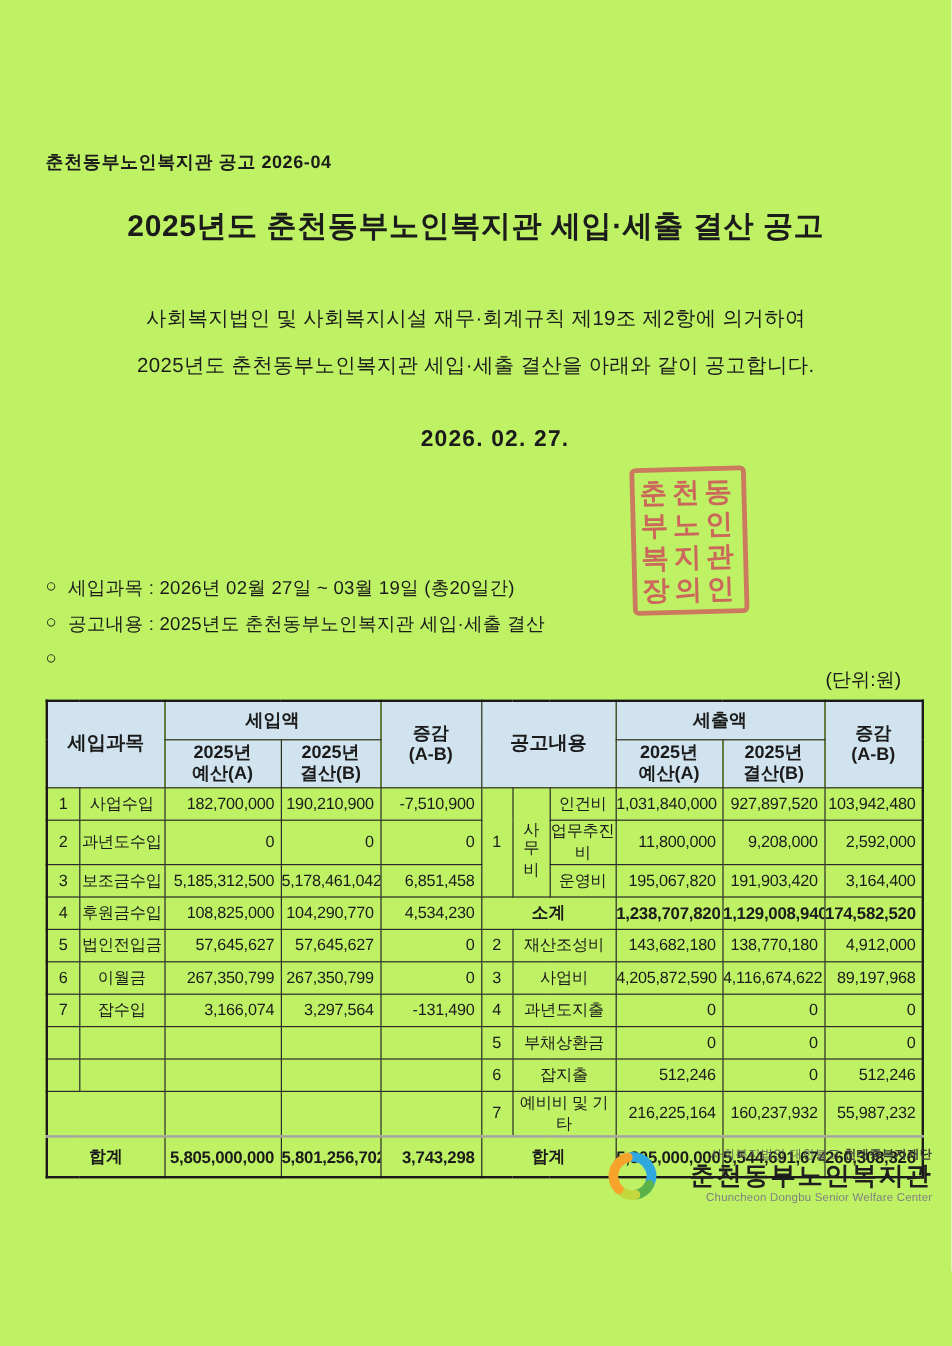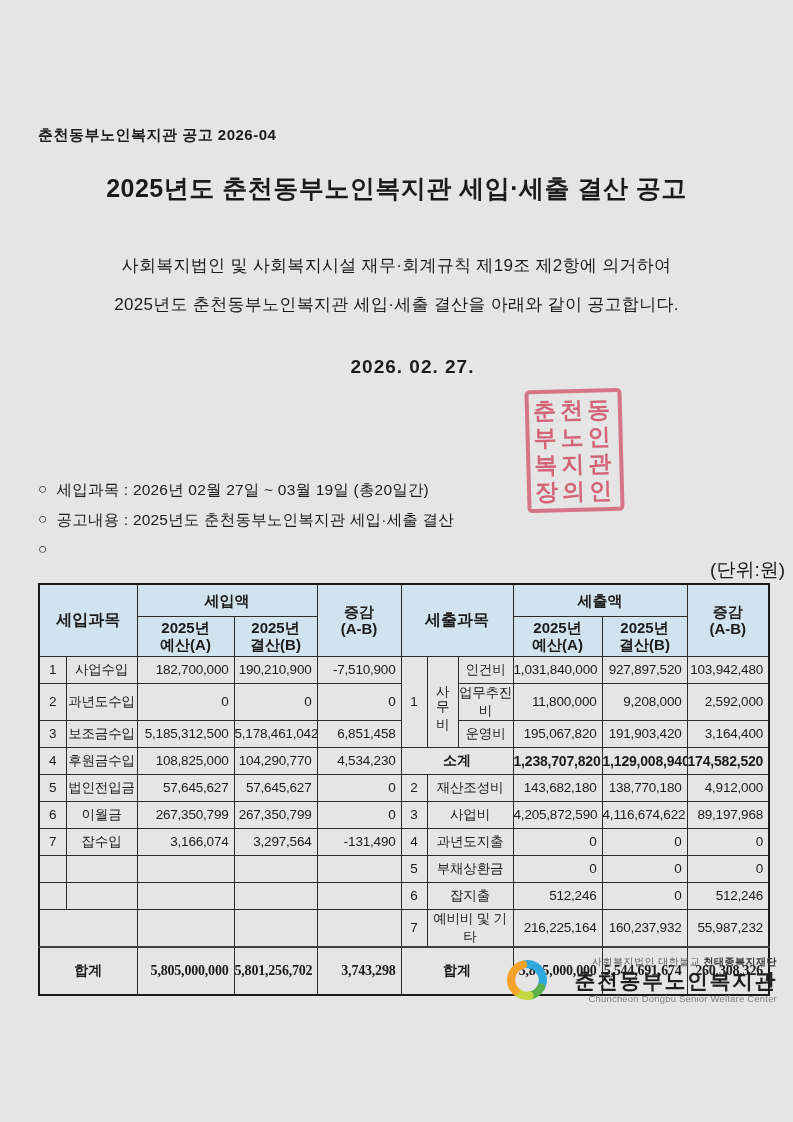--- a/index.html
+++ b/index.html
@@ -1,18 +1,18 @@
 <!DOCTYPE html>
 <html><head>
 <meta charset="utf-8">
 <style>
   * { margin:0; padding:0; box-sizing:border-box; }
   html,body { background:#ffffff; }
   body { font-family:"Liberation Sans","DejaVu Sans",sans-serif; color:#1b1b1b; }
-  .page { position:relative; width:793px; height:1122px; background:#e5e5e5; overflow:hidden; }
+  .page { position:relative; width:793px; height:1122px; background:#bef264; overflow:hidden; }
 
   .ref-no { position:absolute; left:38px; top:126px; font-size:15px; font-weight:bold; letter-spacing:0.5px; }
 
   .doc-title { position:absolute; left:0; top:172px; width:100%; text-align:center;
                font-size:25px; font-weight:bold; letter-spacing:0.5px; }
 
   .intro-line1 { position:absolute; left:0; top:254px; width:100%; text-align:center; font-size:17px; letter-spacing:0.3px; }
   .intro-line2 { position:absolute; left:0; top:293px; width:100%; text-align:center; font-size:17px; letter-spacing:0.3px; }
 
   .doc-date { position:absolute; left:16px; top:356px; width:100%; text-align:center; font-size:19px; font-weight:bold; letter-spacing:1px; }
@@ -24,37 +24,37 @@
            border:4px solid rgba(208,70,92,0.70); border-radius:5px;
            transform:rotate(-1.5deg);
            display:flex; align-items:center; justify-content:center; }
   .stamp-text { width:84px; color:rgba(206,64,88,0.78); font-size:23px; font-weight:bold;
                 line-height:27px; letter-spacing:4px; word-break:break-all; text-align:center; }
 
   .bullet-list { position:absolute; left:38px; top:480px; font-size:15.5px; }
   .bullet-item { display:flex; margin-bottom:9px; letter-spacing:0.2px; }
   .bullet-marker { margin-right:9px; }
 
-  .unit-note { position:absolute; right:8px; top:557px; font-size:19px; }
+  .unit-note { position:absolute; right:42px; top:557px; font-size:16px; }
 
   
   .settle-table { position:absolute; left:38px; top:583px; width:730px;
                   border-collapse:collapse; table-layout:fixed; }
   .settle-table th, .settle-table td { border:1px solid #2b2b2b; overflow:hidden; }
   .settle-table { border:2px solid #1a1a1a; }
   .settle-table thead th { background:#d0e3ee; font-size:15px; font-weight:bold; line-height:1.15; padding:2px 0; }
   .settle-table thead .cat-head { font-size:16px; }
   .settle-table tbody td { height:27px; font-size:13.5px; }
   td.num-cell { text-align:right; padding-right:5px; letter-spacing:-0.2px; }
   td.no-cell { text-align:center; }
   td.name-cell { text-align:center; letter-spacing:-0.2px; }
   td.vert-cell { text-align:center; font-size:13px; padding:2px 0; }
   .vert-txt { display:inline-block; writing-mode:vertical-lr; text-orientation:upright; letter-spacing:3px; line-height:1; }
   tr.subtotal-row td, tr.total-row td { font-weight:bold; font-size:14px; }
-  tr.total-row td { border-top:2px solid #404040; height:48px;font-family:Liberation Serif, serif; }
+  tr.total-row td { border-top:2px solid #a3a3a3; height:34px; }
   td.label-cell { text-align:center; font-weight:bold; }
 
   
   .footer-brand { position:absolute; right:16px; top:955px; display:flex; align-items:center; }
   .logo { width:48px; height:48px; margin-right:7px; }
   .brand-text { display:flex; flex-direction:column;align-items:flex-end; }
   .brand-line1 { font-size:10px; color:#5a5a5a; letter-spacing:0.5px; }
   .brand-line1 b { color:#3a3a3a; }
   .brand-line2 { font-size:21px; font-weight:bold; color:#1f1f1f; letter-spacing:1.5px; line-height:1.15; }
   .brand-line3 { font-size:9.5px; color:#808080; letter-spacing:0.2px;margin-left:30px; }
@@ -109,21 +109,21 @@
         <col style="width:82px">
     </colgroup>
     <thead>
       <tr style="height:32px">
         <th colspan="2" rowspan="2" class="cat-head">세입과목</th>
         <th colspan="2">세입액</th>
         <th rowspan="2">
           <div>증감</div>
           <div>(A-B)</div>
         </th>
-        <th colspan="3" rowspan="2" class="cat-head">세출과목</th>
+        <th colspan="3" rowspan="2" class="cat-head">공고내용</th>
         <th colspan="2">세출액</th>
         <th rowspan="2">
           <div>증감</div>
           <div>(A-B)</div>
         </th>
       </tr>
       <tr style="height:40px">
         <th>
           <div>2025년</div>
           <div>예산(A)</div>

